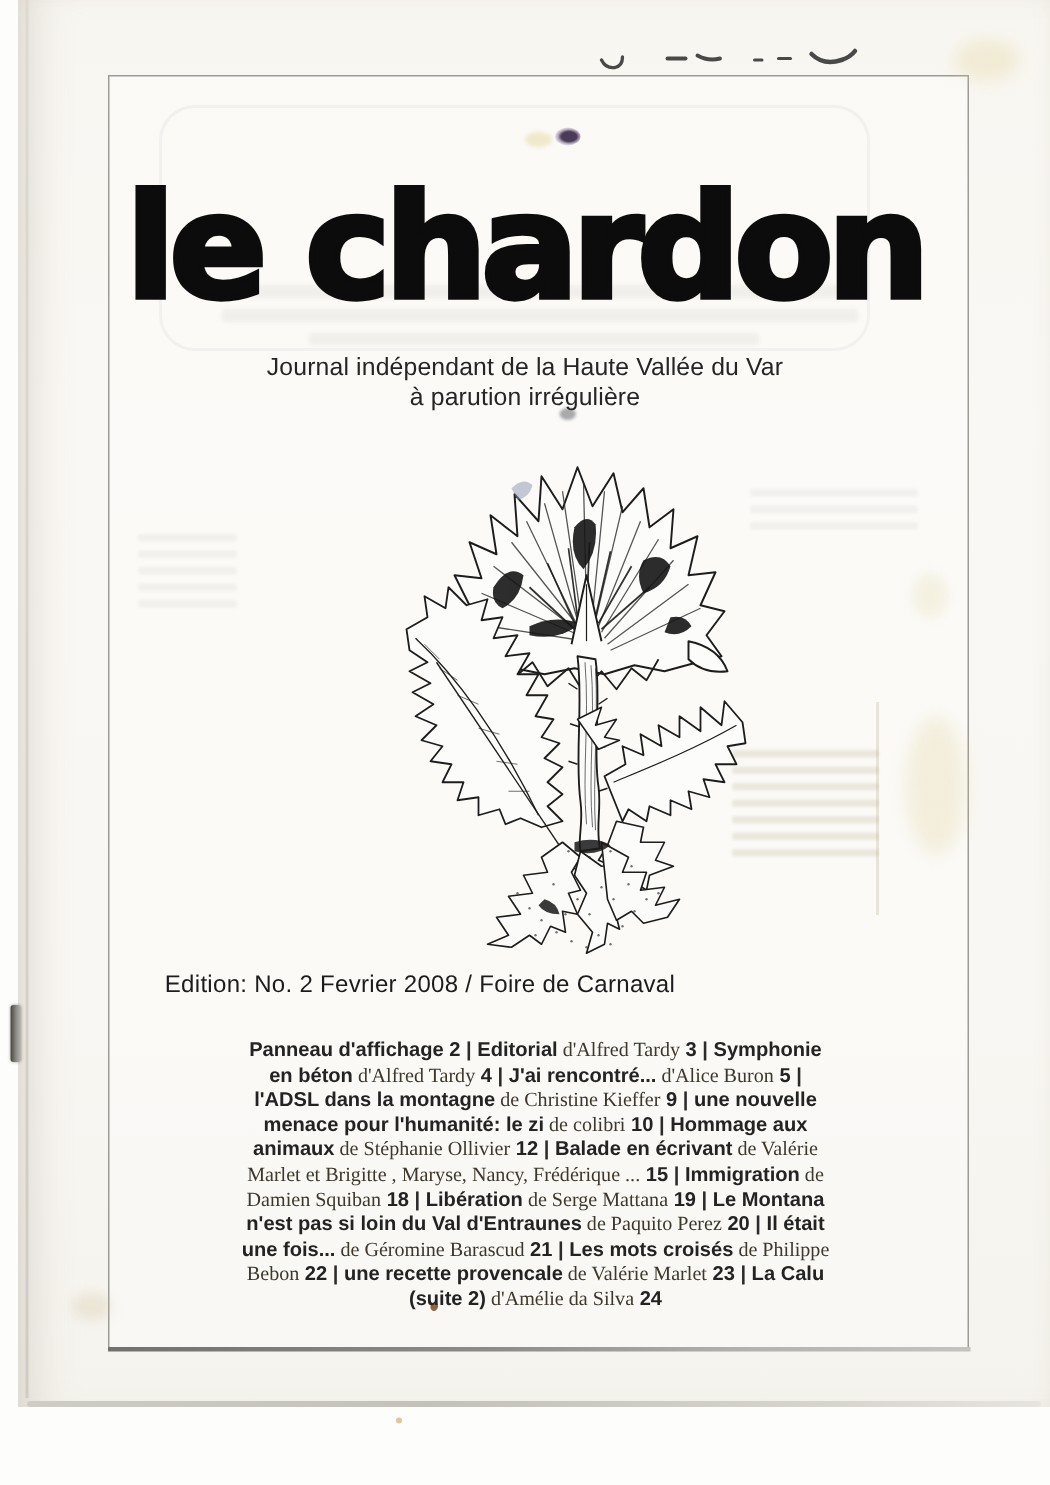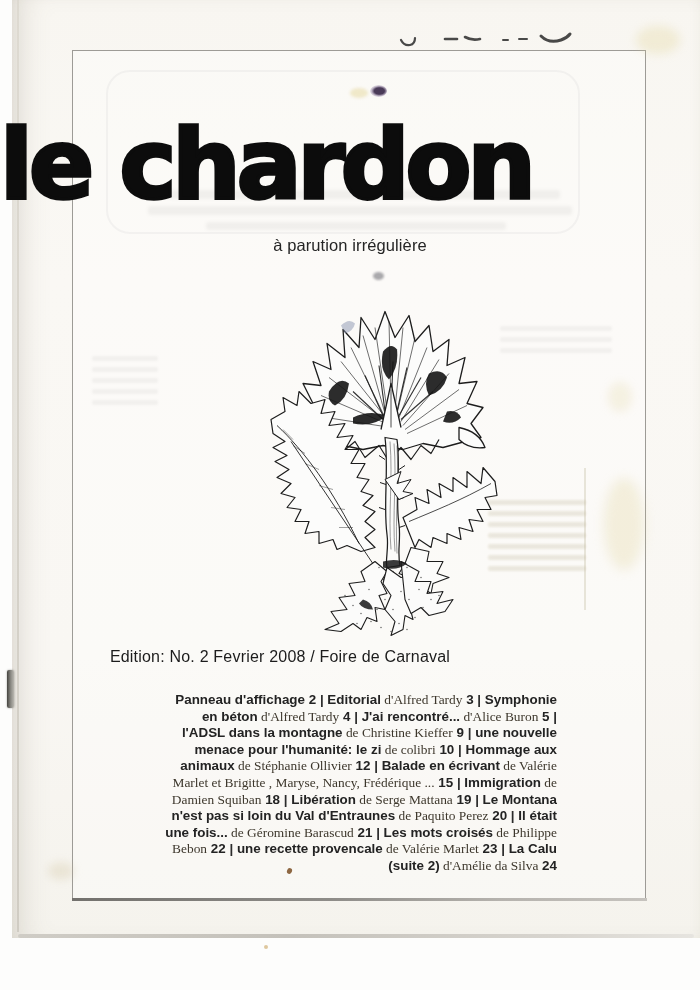--- a/index.html
+++ b/index.html
@@ -43,33 +43,33 @@
   .smudge-yellow{left:350px;top:88px;width:18px;height:10px;background:rgba(224,204,128,.38);filter:blur(1.5px);}
   .smudge-gray{left:373px;top:272px;width:11px;height:8px;background:rgba(88,88,95,.5);filter:blur(1.2px);}
   .speck-brown{left:287px;top:868px;width:5px;height:6px;background:#7a4e22;opacity:.85;transform:rotate(20deg);}
   .speck-tan{left:264px;top:945px;width:4px;height:4px;background:#caa35f;opacity:.6;}
   .staple-mark{position:absolute;left:7px;top:670px;width:7px;height:38px;border-radius:2px;
     background:linear-gradient(90deg,#45443f,#8d8c86 55%,#b9b7b0);box-shadow:0 0 2px rgba(60,58,52,.5);}
 
   .top-scribble{position:absolute;left:393px;top:31px;width:192px;height:18px;}
 
   
-  .masthead{position:absolute;left:0;top:116px;width:700px;
+  .masthead{position:absolute;left:0;top:116px;width:700px;text-align:center;
     font-family:"DejaVu Sans",sans-serif;font-weight:bold;font-size:96px;line-height:1.04;
     color:#0c0c0c;letter-spacing:-4px;-webkit-text-stroke:3.5px #0c0c0c;white-space:nowrap;}
 
   .subtitle{position:absolute;left:0;top:235px;width:700px;text-align:center;
     font-size:16.5px;line-height:20px;color:#252525;letter-spacing:.1px;}
 
   .edition-line{position:absolute;left:0;top:648px;width:560px;text-align:center;
     font-size:16px;color:#1c1c1c;letter-spacing:.2px;}
 
   
   .toc{position:absolute;left:157px;top:692px;width:400px;
-    font-size:13.4px;line-height:16.6px;color:#2b2b2b;text-align:right;}
+    font-size:13.4px;line-height:16.6px;color:#2b2b2b;text-align:center;}
   .toc-title{font-family:"Liberation Sans",sans-serif;font-weight:bold;color:#232323;}
   .toc-author{font-family:"Liberation Serif",serif;font-weight:normal;color:#3d372c;}
   .toc-page{font-family:"Liberation Sans",sans-serif;font-weight:bold;color:#232323;}
   .toc-sep{font-family:"Liberation Sans",sans-serif;font-weight:bold;color:#2b2b2b;}
 
   .thistle{position:absolute;left:233px;top:298px;width:270px;height:348px;}
 </style>
 </head>
 <body>
 
@@ -127,20 +127,21 @@
       <path d="M72,6 q7,4 15,2" stroke-width="2.6"></path>
       <path d="M110,9 h5" stroke-width="2"></path>
       <path d="M126,8 h8" stroke-width="2"></path>
       <path d="M148,5 q8,8 20,4 q6,-2 9,-6" stroke-width="3"></path>
     </g>
   </svg>
 
   <div class="masthead">le chardon</div>
 
   <div class="subtitle">
+    <div>Journal indépendant de la Haute Vallée du Var</div>
     <div>à parution irrégulière</div>
   </div>
 
   <svg class="thistle" viewBox="0 0 270 345">
     <g fill="none" stroke="#1d1d1d" stroke-width="1.3" stroke-linejoin="round">
 
       <path fill="#fcfcfb" d="M73,135 L64,112 80,104 70,84 88,86 80,62 98,70 94,44 112,58 110,30 126,48 128,18 142,40 152,12 162,38 176,16 182,42 196,26 200,52 216,40 214,66 232,58 226,84 244,82 234,104 250,108 238,124 248,138 232,142 210,148 190,144 170,150 150,146 130,150 110,146 92,142 Z"></path>
 
       <g stroke="#2a2a2a" stroke-width=".85" opacity=".8">
         <path d="M158,128 L80,116"></path>

